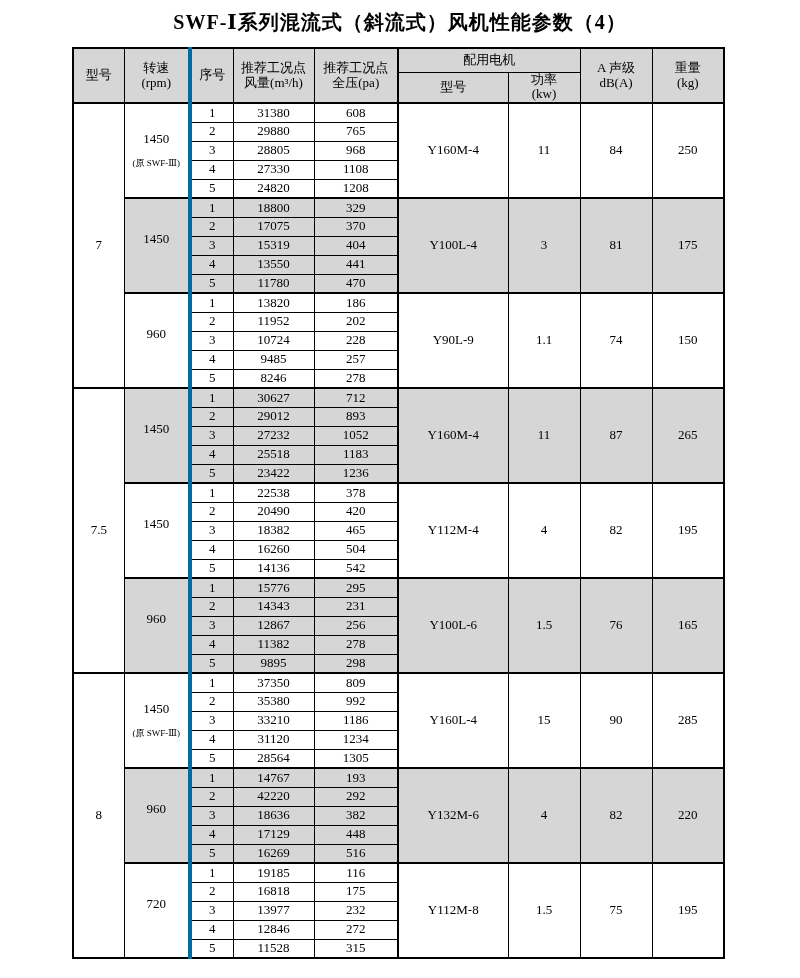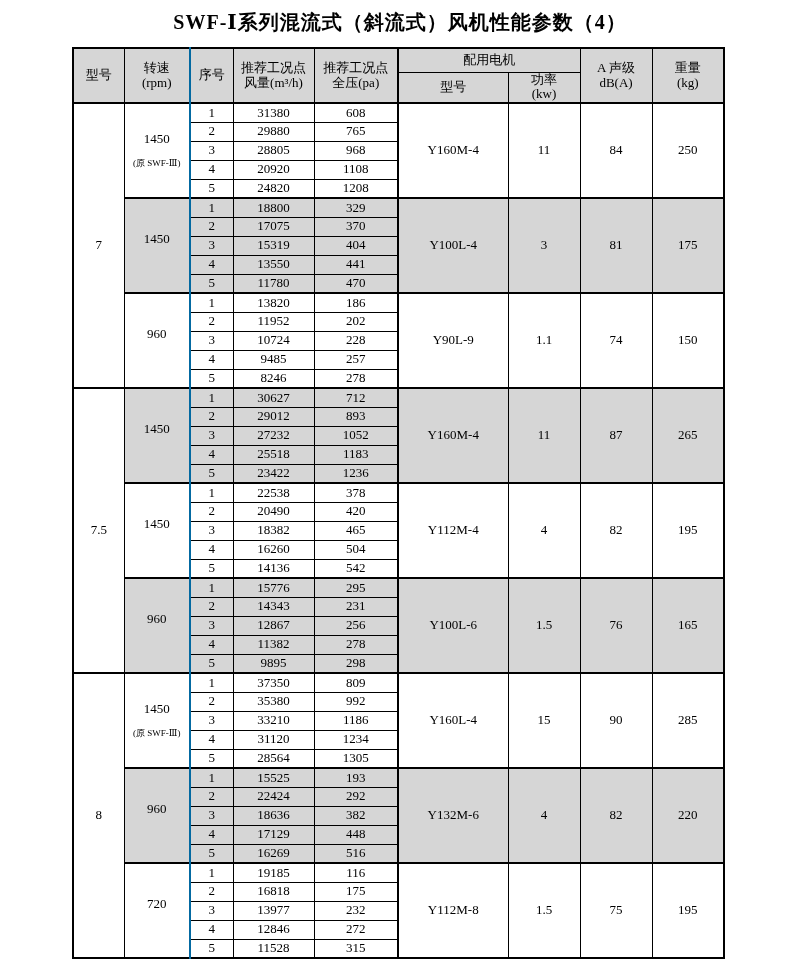--- a/index.html
+++ b/index.html
@@ -40,21 +40,21 @@
   .perf thead th {
     background:#d6d6d6;
     white-space:pre-line;
     font-size:13px;
   }
   .perf thead tr.h1 { height:24px; }
   .perf thead tr.h2 { height:26px; }
   .perf tbody tr.row { height:19px; }
   .perf td.shaded { background:#d6d6d6; }
   .perf tr.group-start td { border-top:2px solid #000; }
-  .perf td.idx-col, .perf th.idx-col { border-left:2px solid #0369a1; }
+  .perf td.idx-col, .perf th.idx-col { border-left:4px solid #0369a1; }
   .perf td.pr-col,  .perf th.pr-col  { border-right:2px solid #000; }
   .speed-main { font-size:13px; line-height:1.15; }
   .speed-note { font-size:9px; line-height:1.1;margin-top:12px; }
 </style>
 </head>
 <body>
 
 <div class="page">
   <h1 class="page-title">SWF-Ⅰ系列混流式（斜流式）风机性能参数（4）</h1>
 
@@ -112,21 +112,21 @@
           <td>29880</td>
           <td class="pr-col">765</td>
         </tr>
         <tr class="row">
           <td class="idx-col">3</td>
           <td>28805</td>
           <td class="pr-col">968</td>
         </tr>
         <tr class="row">
           <td class="idx-col">4</td>
-          <td>20920</td>
+          <td>27330</td>
           <td class="pr-col">1108</td>
         </tr>
         <tr class="row">
           <td class="idx-col">5</td>
           <td>24820</td>
           <td class="pr-col">1208</td>
         </tr>
         <tr class="row group-start">
           <td class=" shaded" rowspan="5">
             <div class="speed-main">1450</div>
@@ -326,30 +326,30 @@
           <td class="idx-col">5</td>
           <td>28564</td>
           <td class="pr-col">1305</td>
         </tr>
         <tr class="row group-start">
           <td class=" shaded" rowspan="5">
             <div class="speed-main">960</div>
             <div class="speed-note"></div>
           </td>
           <td class="idx-col shaded">1</td>
-          <td class="shaded">15525</td>
+          <td class="shaded">14767</td>
           <td class="pr-col shaded">193</td>
           <td class="shaded" rowspan="5">Y132M-6</td>
           <td class="shaded" rowspan="5">4</td>
           <td class="shaded" rowspan="5">82</td>
           <td class="shaded" rowspan="5">220</td>
         </tr>
         <tr class="row">
           <td class="idx-col shaded">2</td>
-          <td class="shaded">22424</td>
+          <td class="shaded">42220</td>
           <td class="pr-col shaded">292</td>
         </tr>
         <tr class="row">
           <td class="idx-col shaded">3</td>
           <td class="shaded">18636</td>
           <td class="pr-col shaded">382</td>
         </tr>
         <tr class="row">
           <td class="idx-col shaded">4</td>
           <td class="shaded">17129</td>

